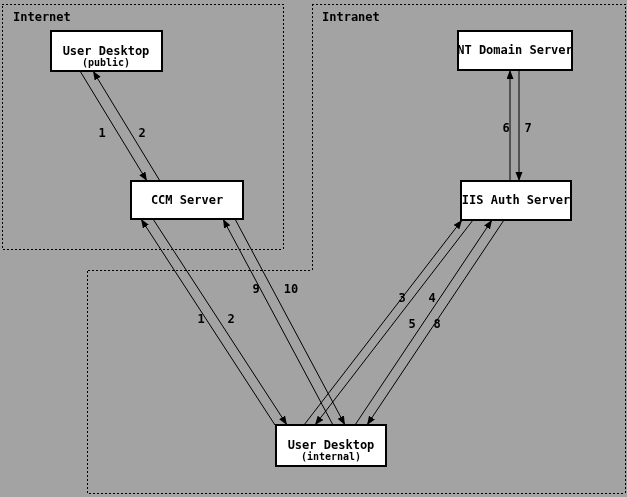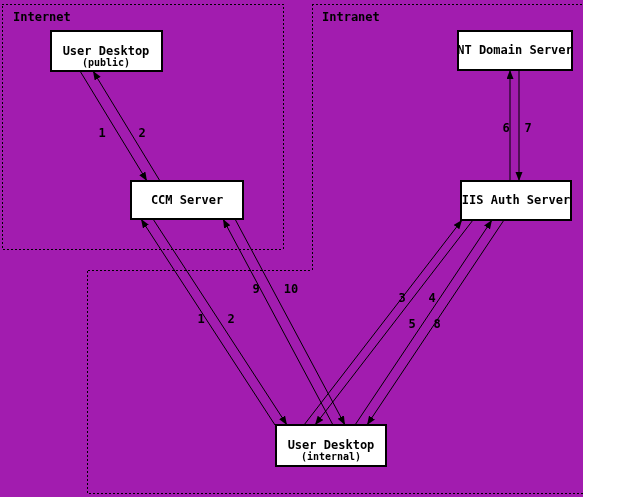--- a/index.html
+++ b/index.html
@@ -1,16 +1,16 @@
 <!DOCTYPE html>
 <html><head>
 <meta charset="utf-8">
 <style>
   html, body { margin: 0; padding: 0; background: #ffffff; }
-  .stage { position: relative; width: 583px; height: 497px; background: #a21caf; overflow: hidden; }
+  .stage { position: relative; width: 627px; height: 497px; background: #a3a3a3; overflow: hidden; }
   svg { display: block; }
   .zone { fill: none; stroke: #000000; stroke-width: 1; stroke-dasharray: 2 2; shape-rendering: crispEdges; }
   .node-box { fill: #ffffff; stroke: #000000; stroke-width: 2; shape-rendering: crispEdges; }
   .flow-line { stroke: #000000; stroke-width: 1; fill: none; }
   text { font-family: "DejaVu Sans Mono", "Liberation Mono", monospace; fill: #000000; }
   .zone-label { font-size: 12px; font-weight: bold; }
   .node-title { font-size: 12px; font-weight: bold; text-anchor: middle; }
   .node-subtitle { font-size: 10px; font-weight: bold; text-anchor: middle; }
   .flow-label { font-size: 12px; font-weight: bold; text-anchor: middle; }
 </style>

